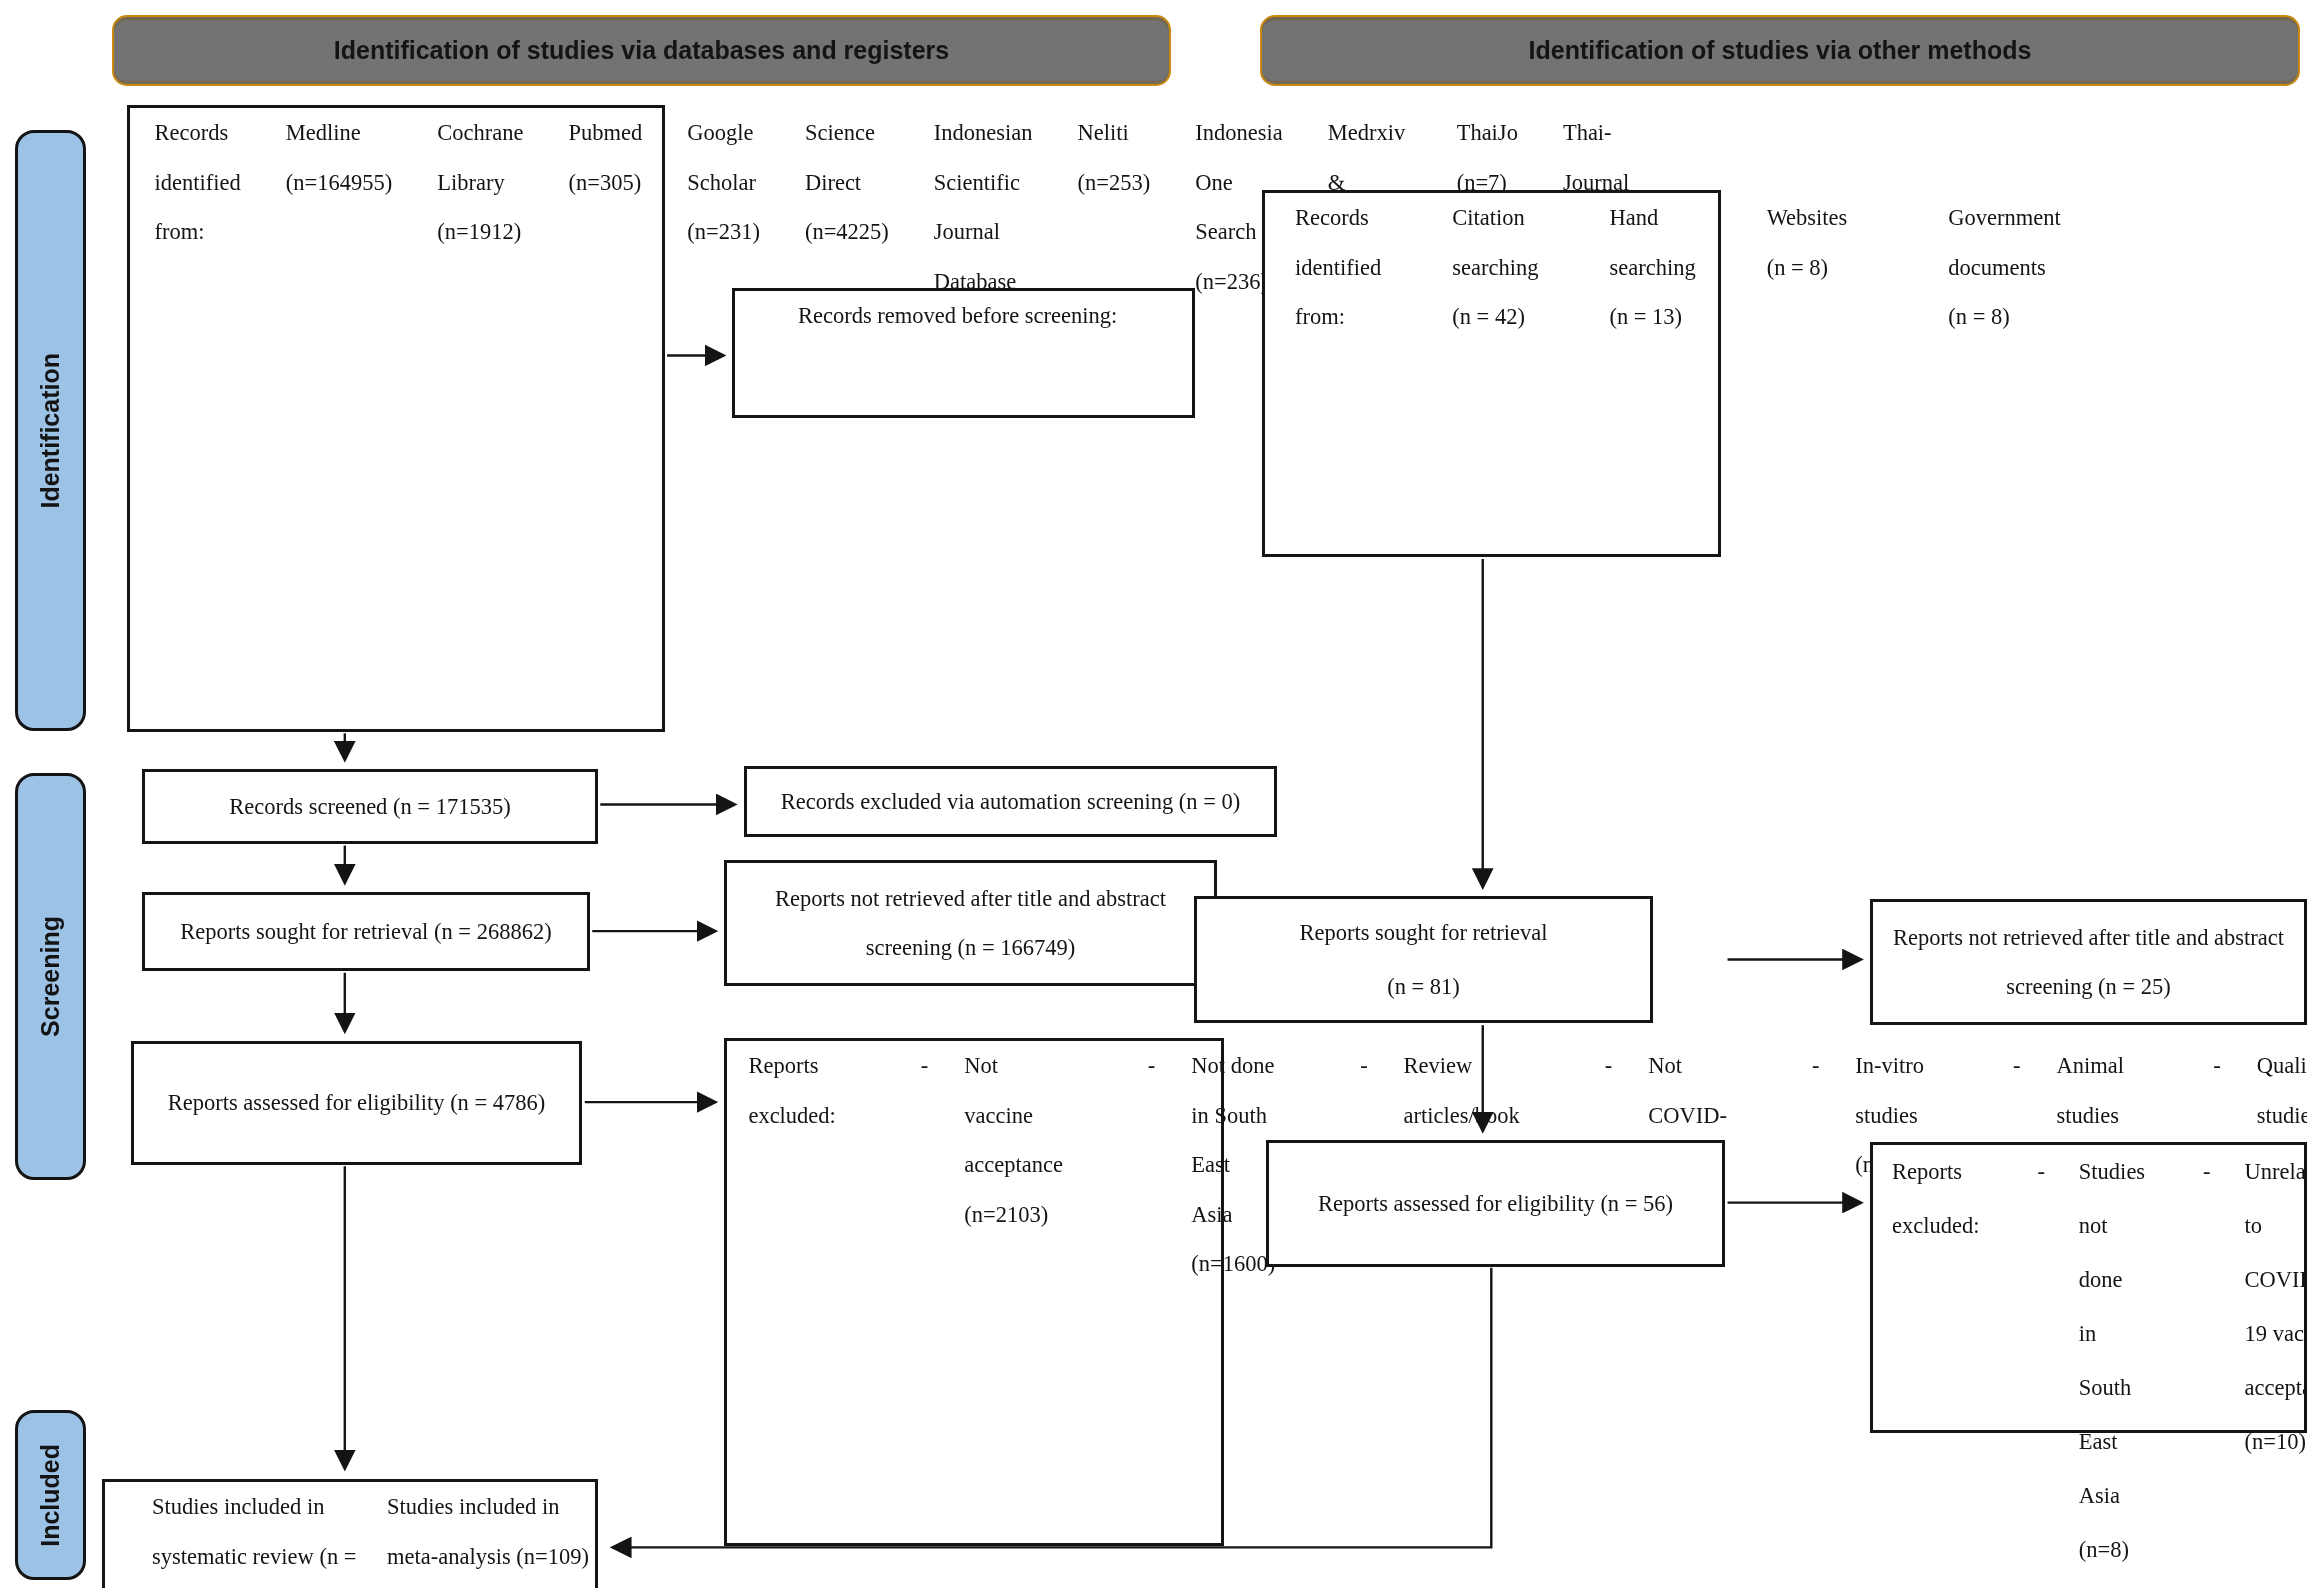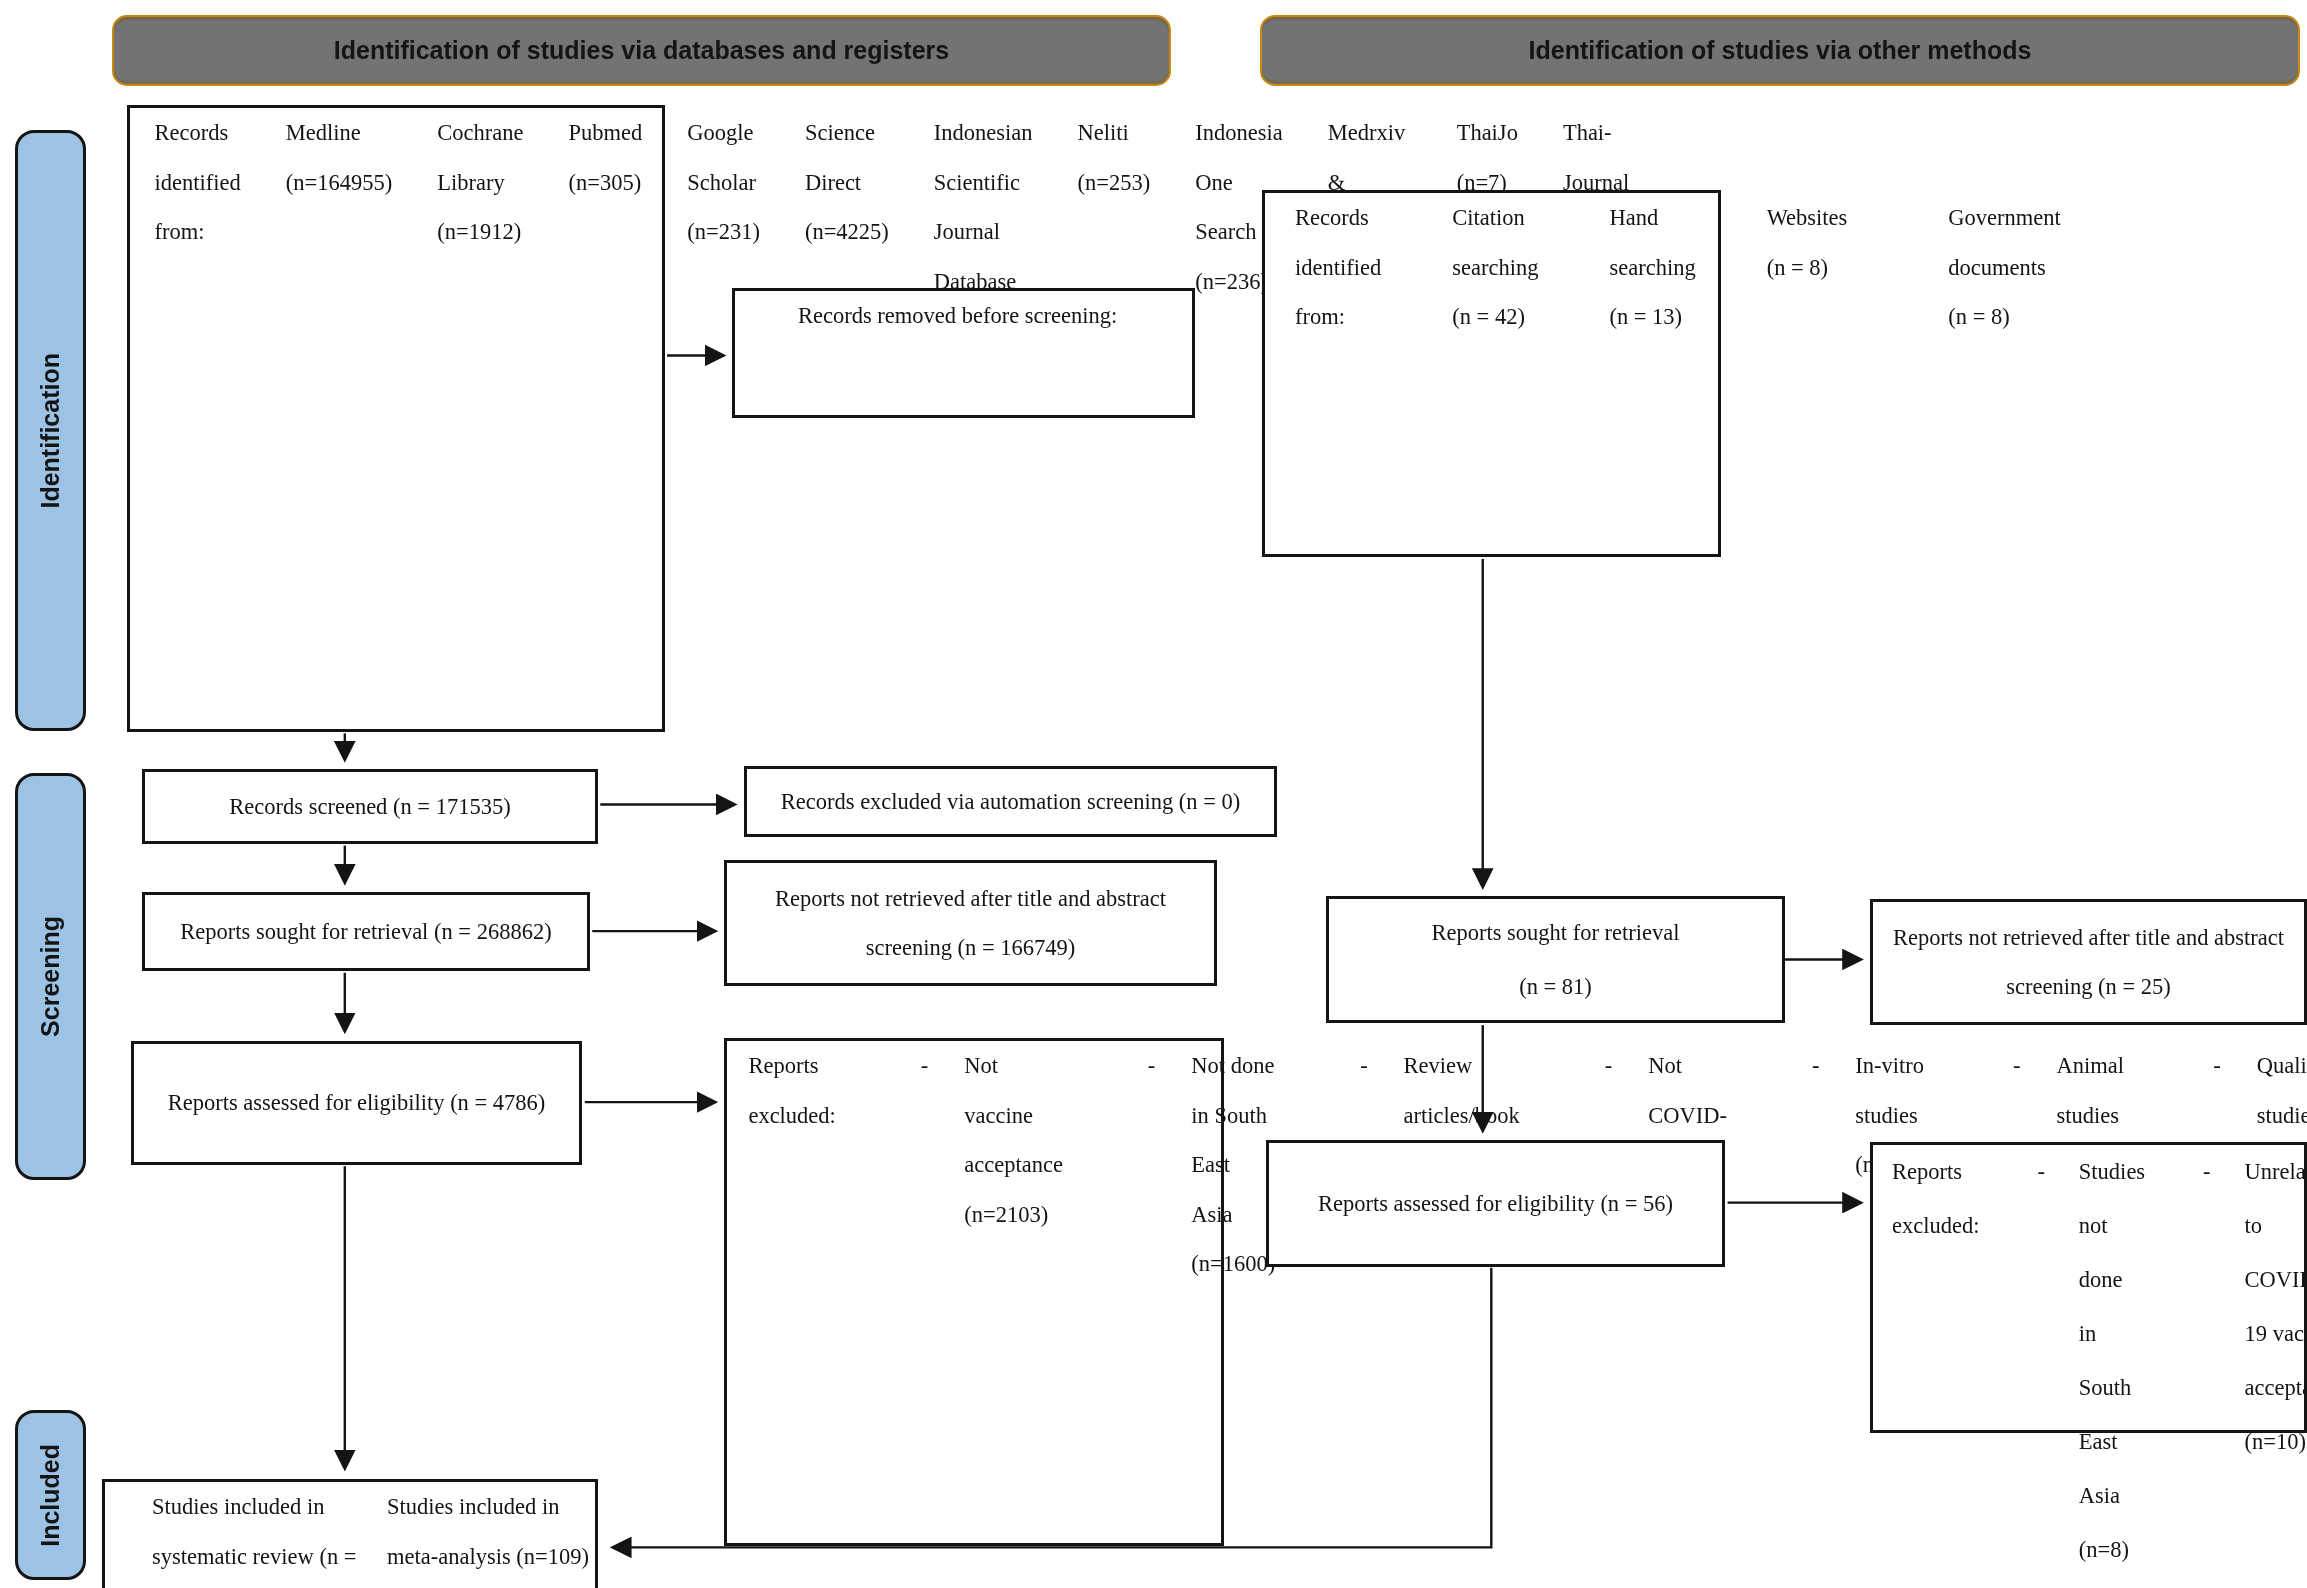--- a/index.html
+++ b/index.html
@@ -160,21 +160,21 @@
 </div>
 
 <div class="box vc" style="left:1262px;top:190px;width:459px;height:367px;">
   <div class="title" style="padding-left:30px;">Records identified from:</div>
   <div class="item" style="padding-left:71px;">Citation searching (n = 42)</div>
   <div class="item" style="padding-left:71px;">Hand searching (n = 13)</div>
   <div class="item" style="padding-left:71px;">Websites (n = 8)</div>
   <div class="item" style="padding-left:101px;">Government documents (n = 8)</div>
 </div>
 
-<div class="box cc lh24" style="left:1326px;top:896px;width:459px;height:127px;">
+<div class="box cc lh24" style="left:1194px;top:896px;width:459px;height:127px;">
   <div>Reports sought for retrieval</div>
   <div>(n = 81)</div>
 </div>
 
 <div class="box cc" style="left:1870px;top:899px;width:437px;height:126px;padding:0 7.5px;">
   <div>Reports not retrieved after title and abstract screening (n = 25)</div>
 </div>
 
 <div class="box cc" style="left:1266px;top:1140px;width:459px;height:127px;">
   <div>Reports assessed for eligibility (n = 56)</div>

